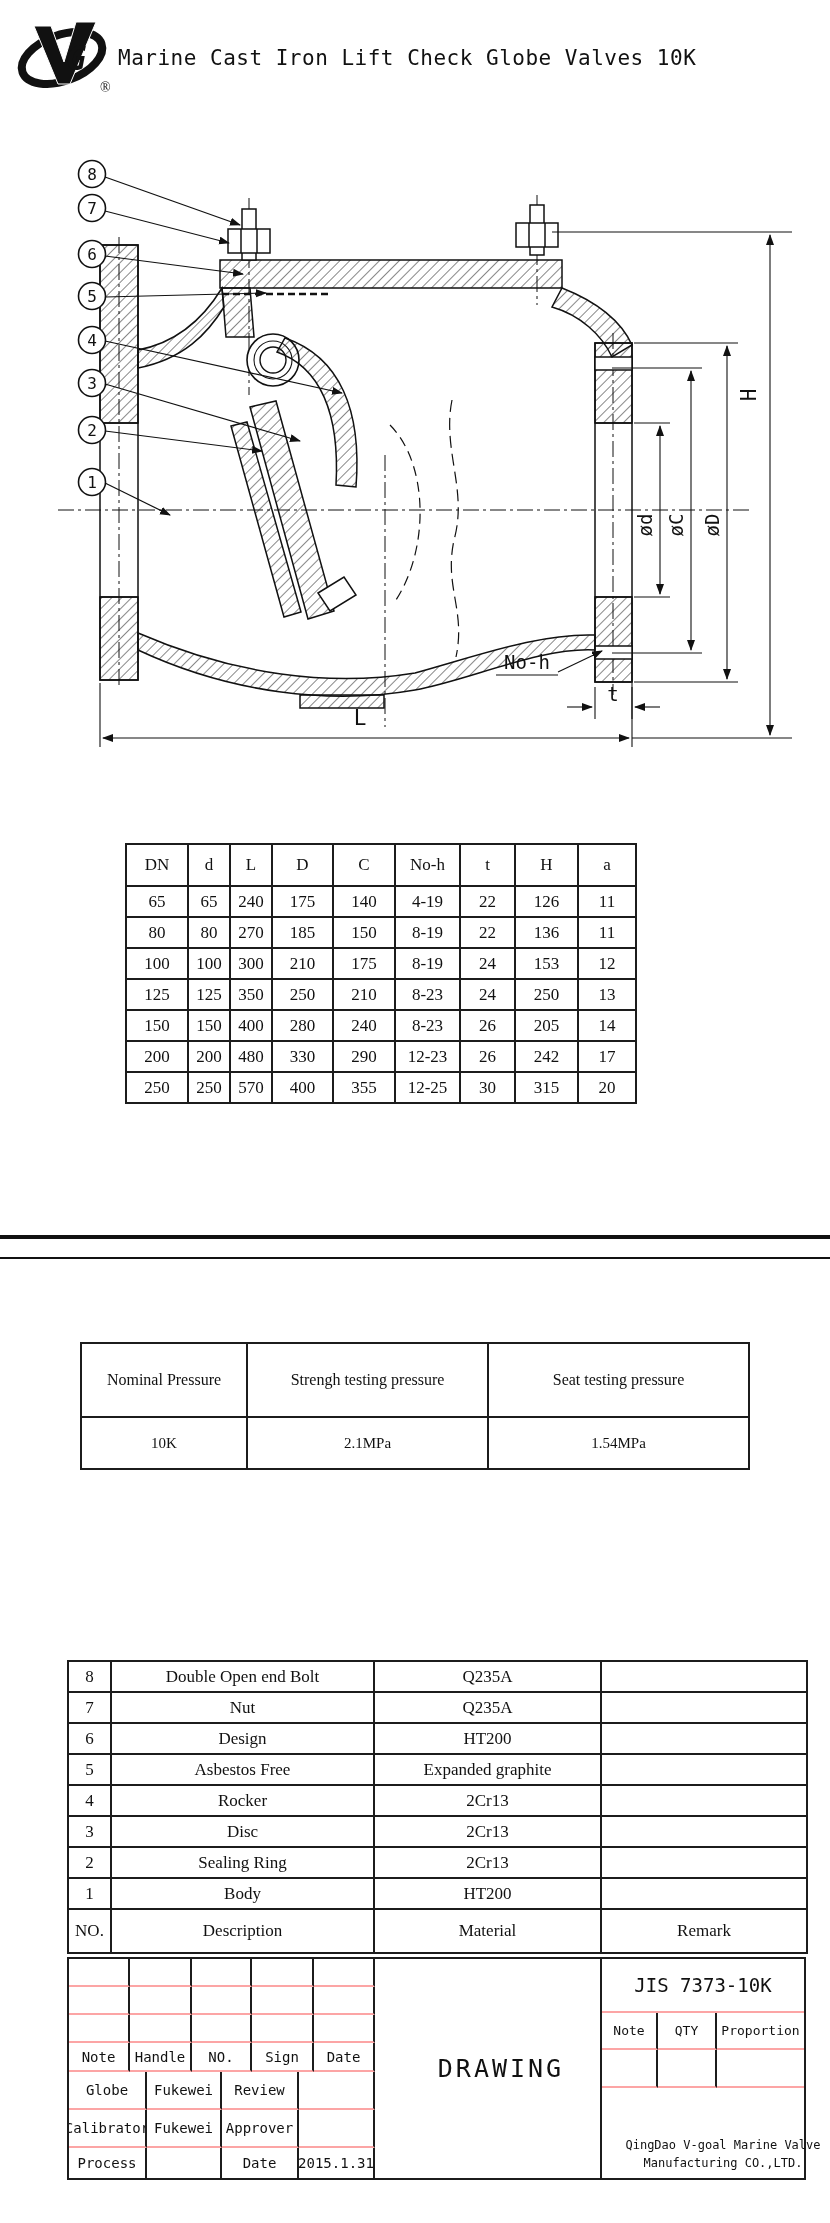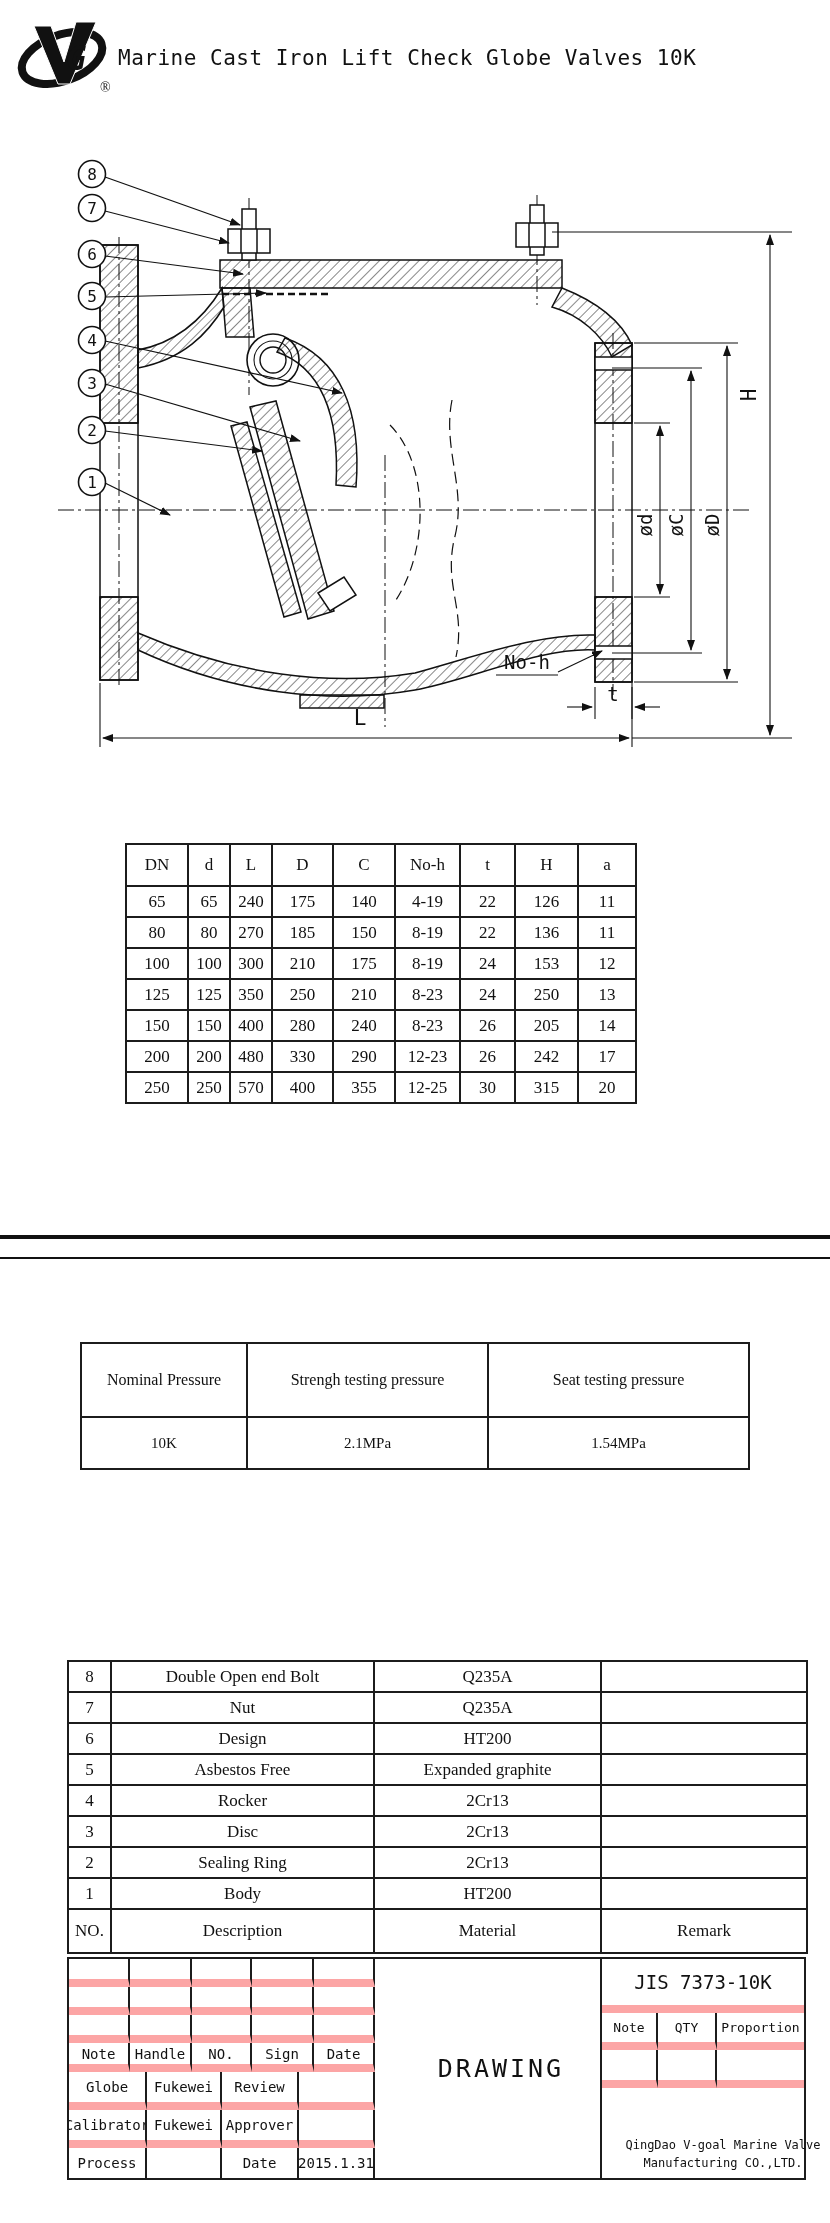--- a/index.html
+++ b/index.html
@@ -31,21 +31,21 @@
   #spectable th{height:72px;}
   #spectable td{height:50px;font-size:15px;}
 
   #partstable{left:67px;top:1660px;width:739px;font-size:17px;}
   #partstable td{height:29px;}
   #partstable tr.pfoot td{height:42px;}
 
   
   .tblock{left:67px;top:1957px;width:739px;height:223px;border:2px solid #1c1c1c;box-sizing:border-box;}
   .cell{position:absolute;box-sizing:border-box;display:flex;align-items:center;justify-content:center;
-        border-right:2px solid #1c1c1c;border-bottom:8px solid #fca5a5;
+        border-right:2px solid #1c1c1c;border-bottom:2px solid #fca5a5;
         font-family:"DejaVu Sans Mono", monospace;font-size:14px;white-space:nowrap;overflow:hidden;}
   .cell.nb{border-bottom:none;} .cell.nr{border-right:none;}
   .drawing-cell{font-size:25px;letter-spacing:3px;padding-left:27px;}
   .jis-cell{font-size:19px;}
   .qhdr{font-size:13px;}
   .total-cell{font-size:15px;}
   .company-cell{font-size:12px;line-height:1.5;flex-direction:column;margin-left:20px;}
 
   svg text{fill:#111;}
 </style>

